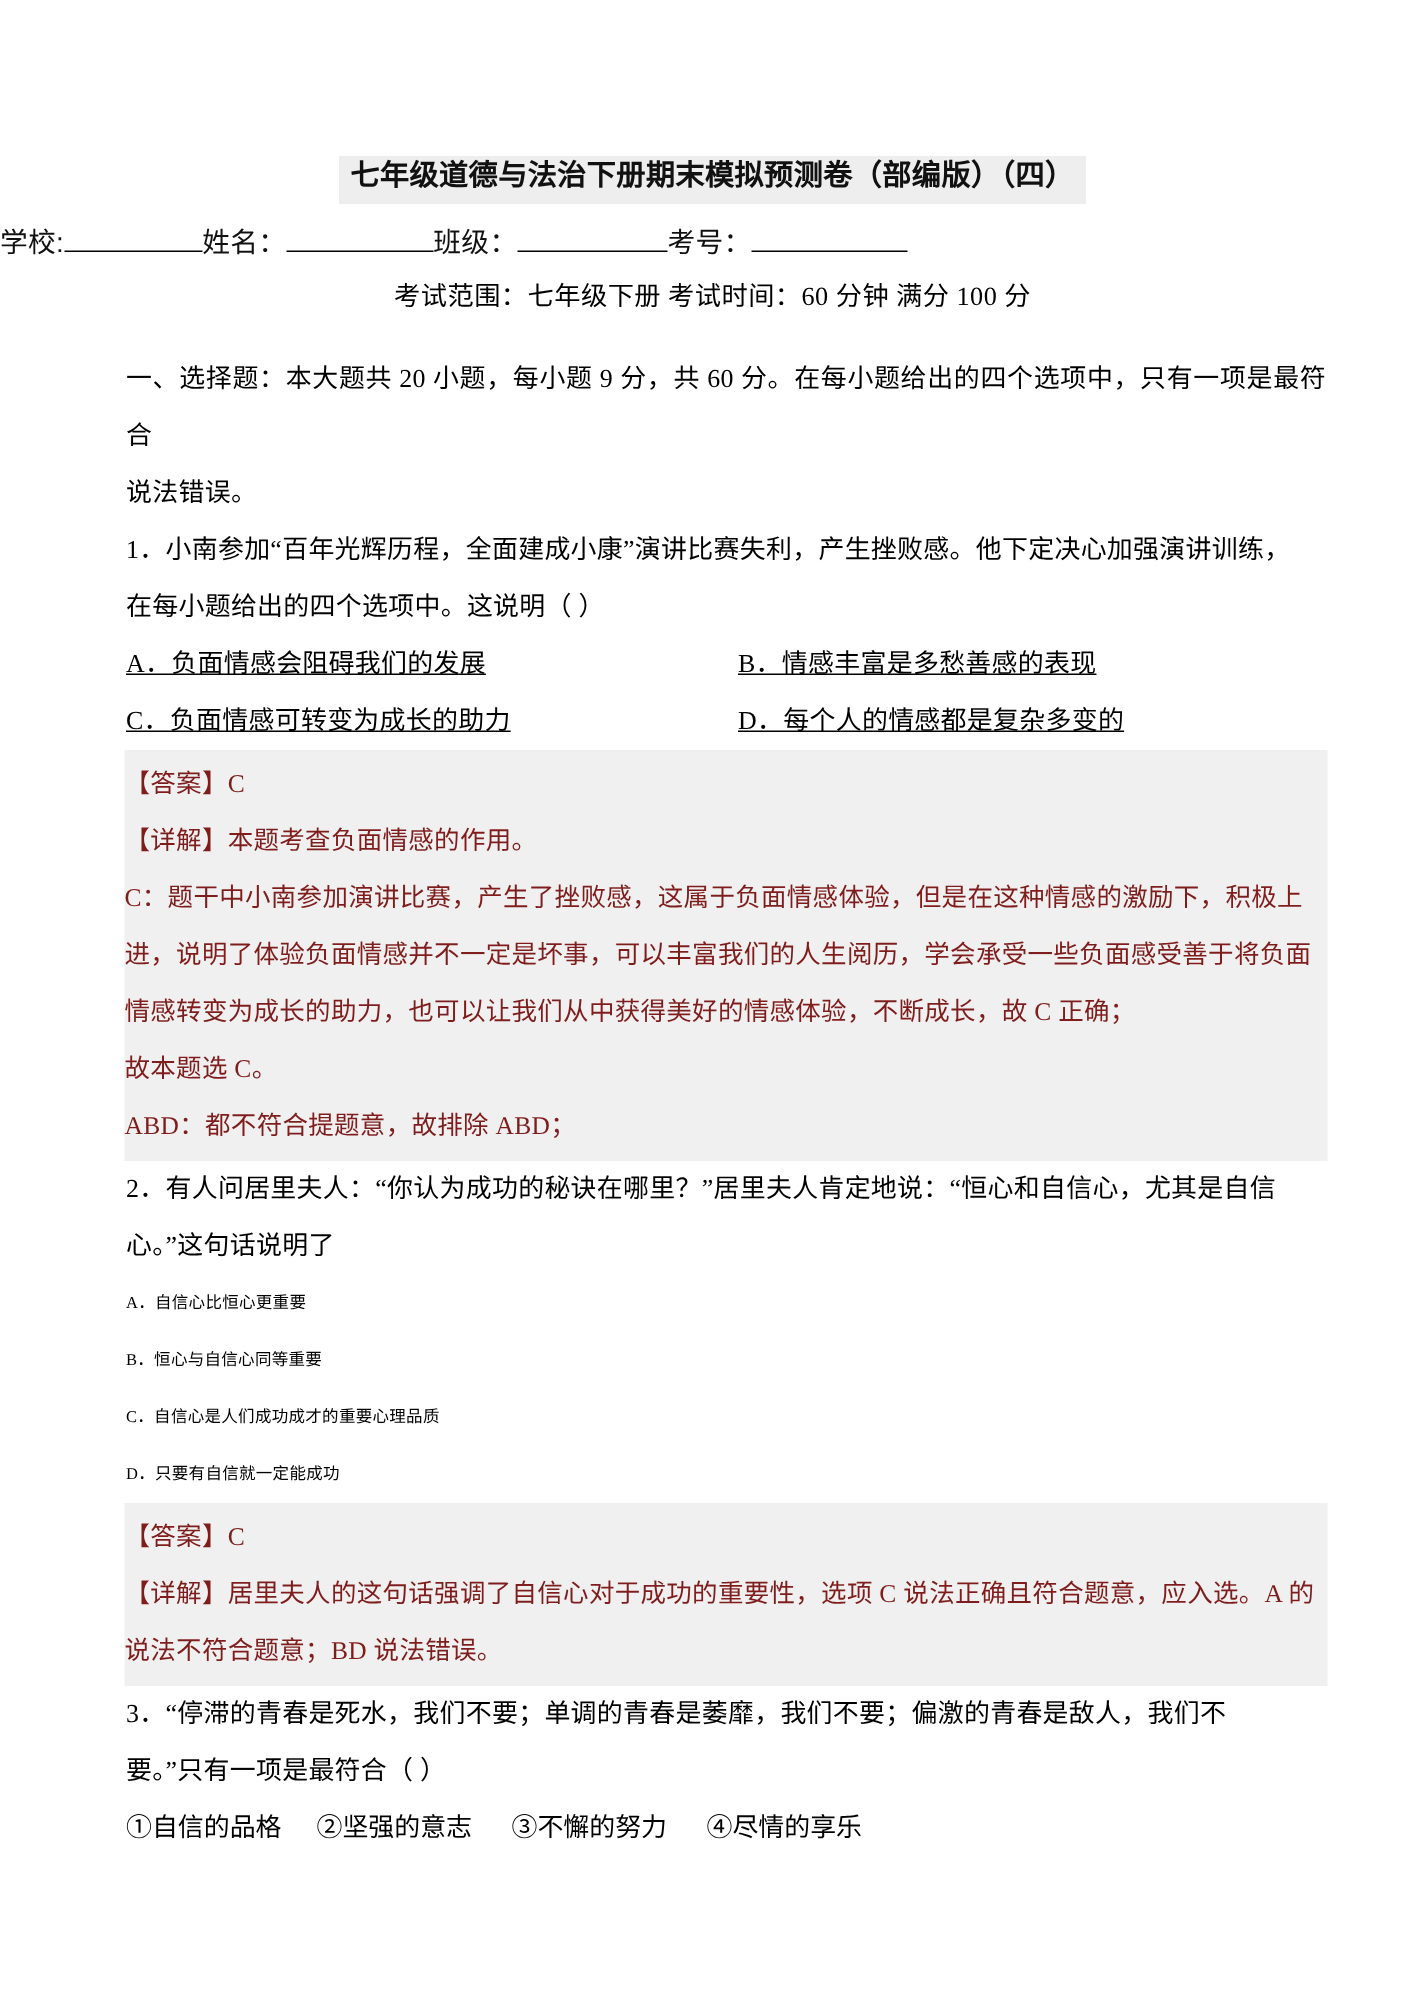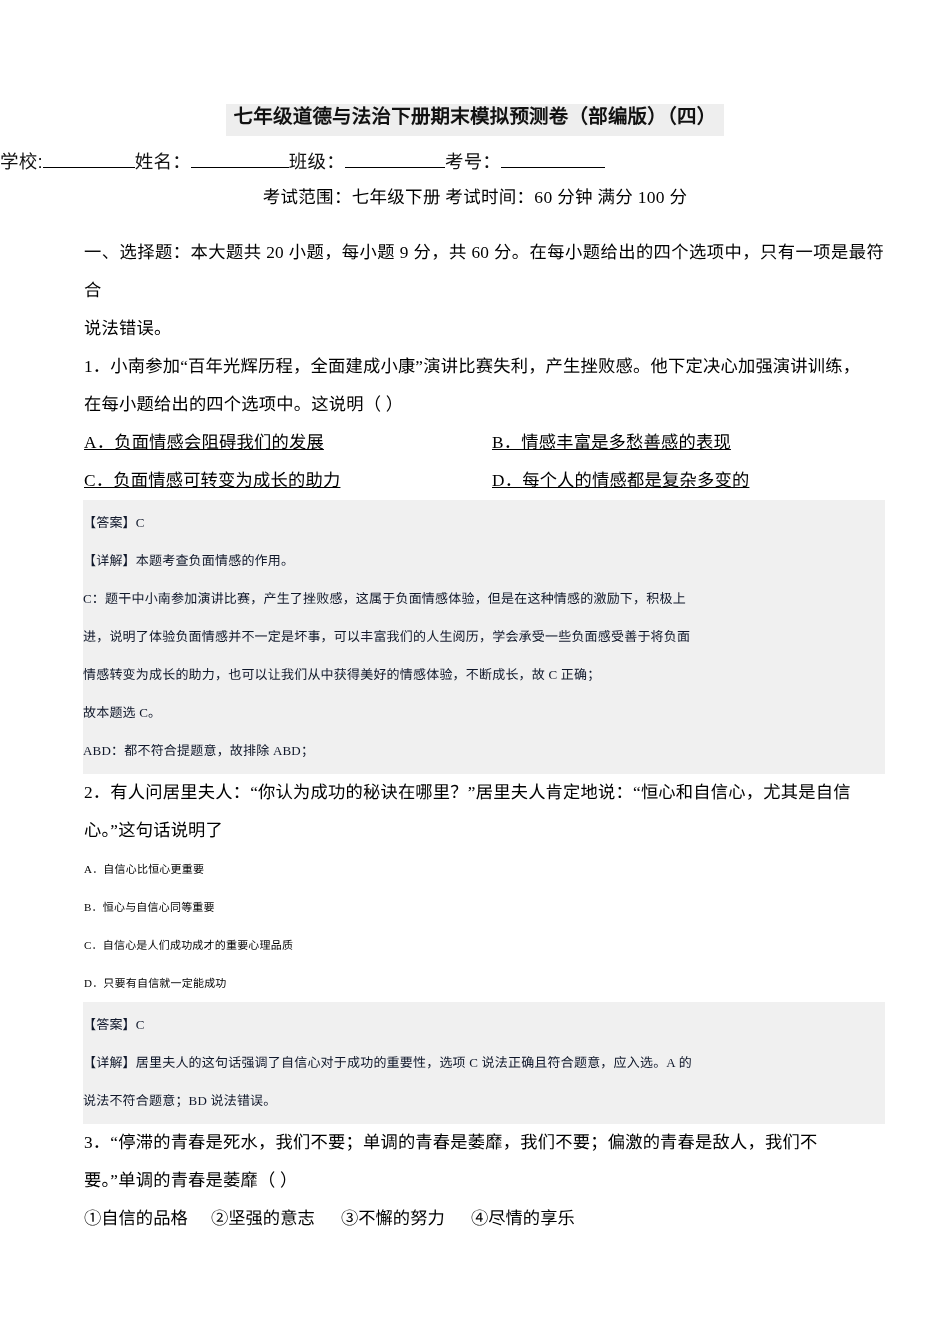--- a/index.html
+++ b/index.html
@@ -119,22 +119,22 @@
 
   
   .answer-block {
     background: #f0f0f0;
     margin-left: -1px;
     margin-right: -1px;
     padding: 4px 0 4px 0;
     box-sizing: border-box;
   }
   .answer-block .ans-line {
-    color: #0f172a;
-    font-size: 13px;
+    color: #7f1d1d;
+    font-size: 17px;
     line-height: 38px;
     margin: 0;
     text-align: justify;
     letter-spacing: 0.2px;
     padding-right: 1px;
   }
 </style>
 </head>
 <body>
 
@@ -185,21 +185,21 @@
     <div class="opt-single">C．自信心是人们成功成才的重要心理品质</div>
     <div class="opt-single">D．只要有自信就一定能成功</div>
 
     <div class="answer-block">
       <p class="ans-line">【答案】C</p>
       <p class="ans-line">【详解】居里夫人的这句话强调了自信心对于成功的重要性，选项 C 说法正确且符合题意，应入选。A 的</p>
       <p class="ans-line">说法不符合题意；BD 说法错误。</p>
     </div>
 
     <p class="para question">3．“停滞的青春是死水，我们不要；单调的青春是萎靡，我们不要；偏激的青春是敌人，我们不</p>
-    <p class="para">要。”单调的青春是萎靡（ ）</p>
+    <p class="para">要。”只有一项是最符合（ ）</p>
 
     <div class="opt-list-row">
       <span class="n1">①自信的品格</span>
       <span class="n2">②坚强的意志</span>
       <span class="n3">③不懈的努力</span>
       <span class="n4">④尽情的享乐</span>
     </div>
 
   </div>
 </div>

